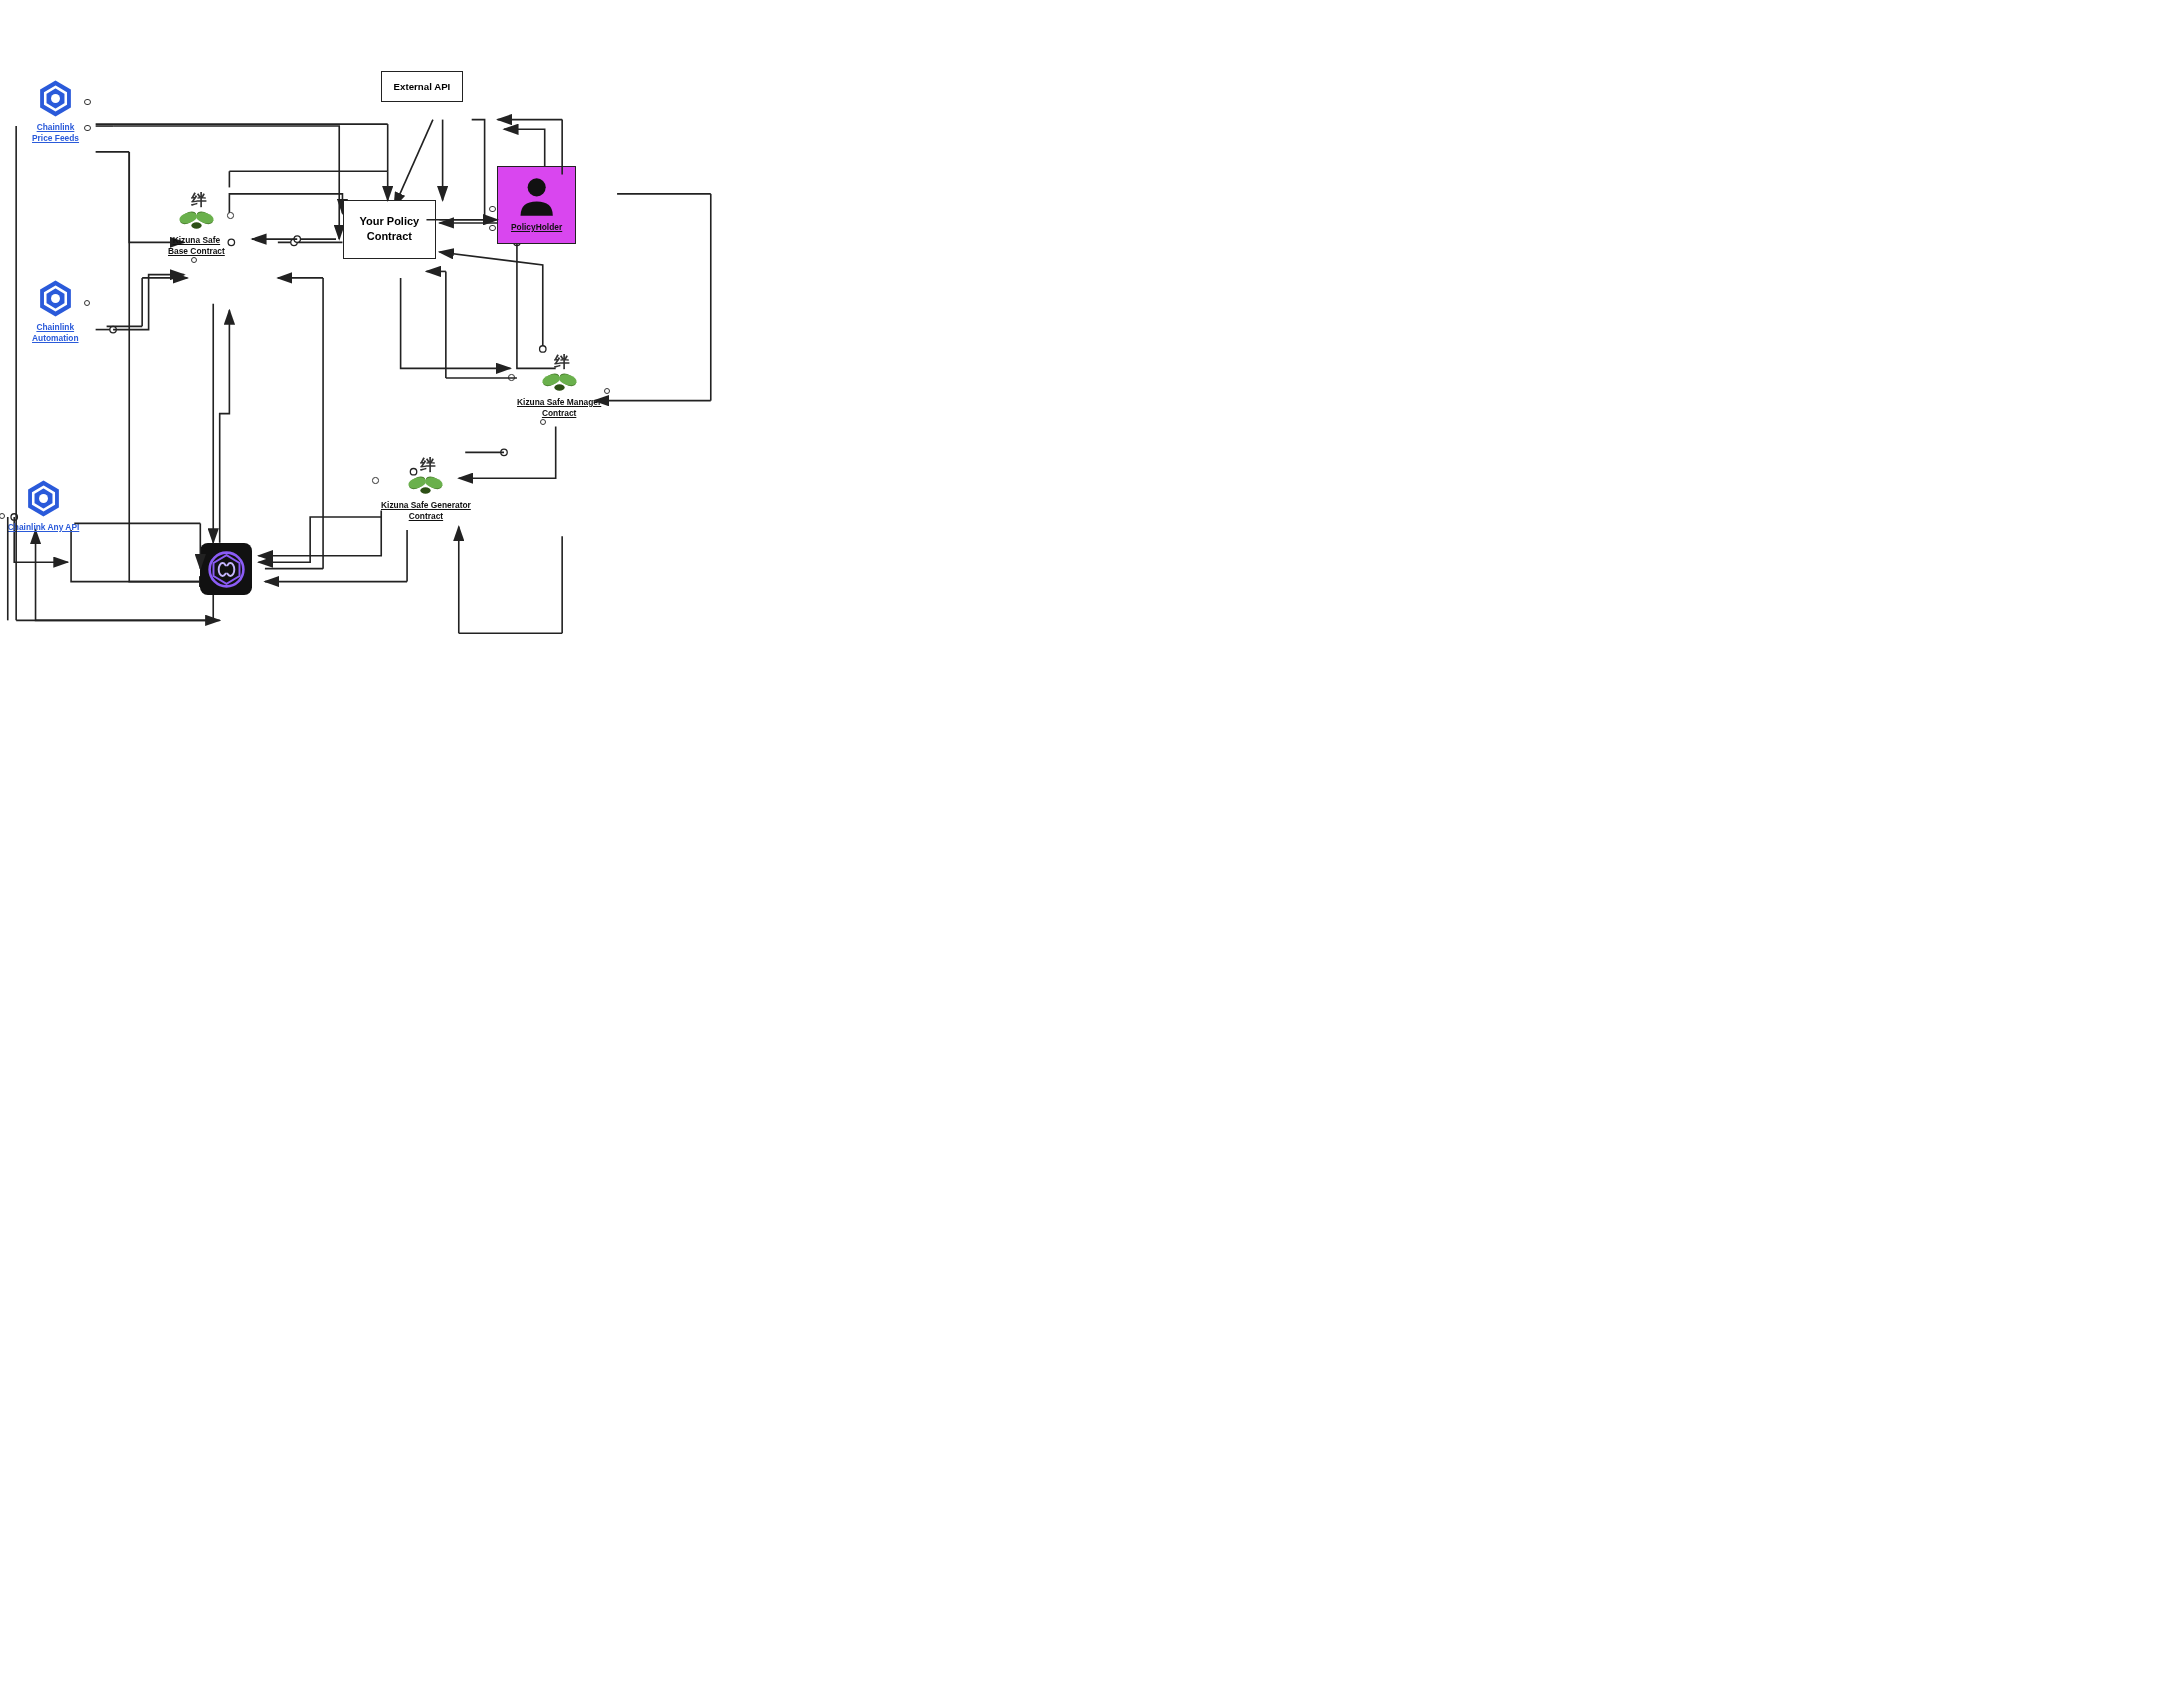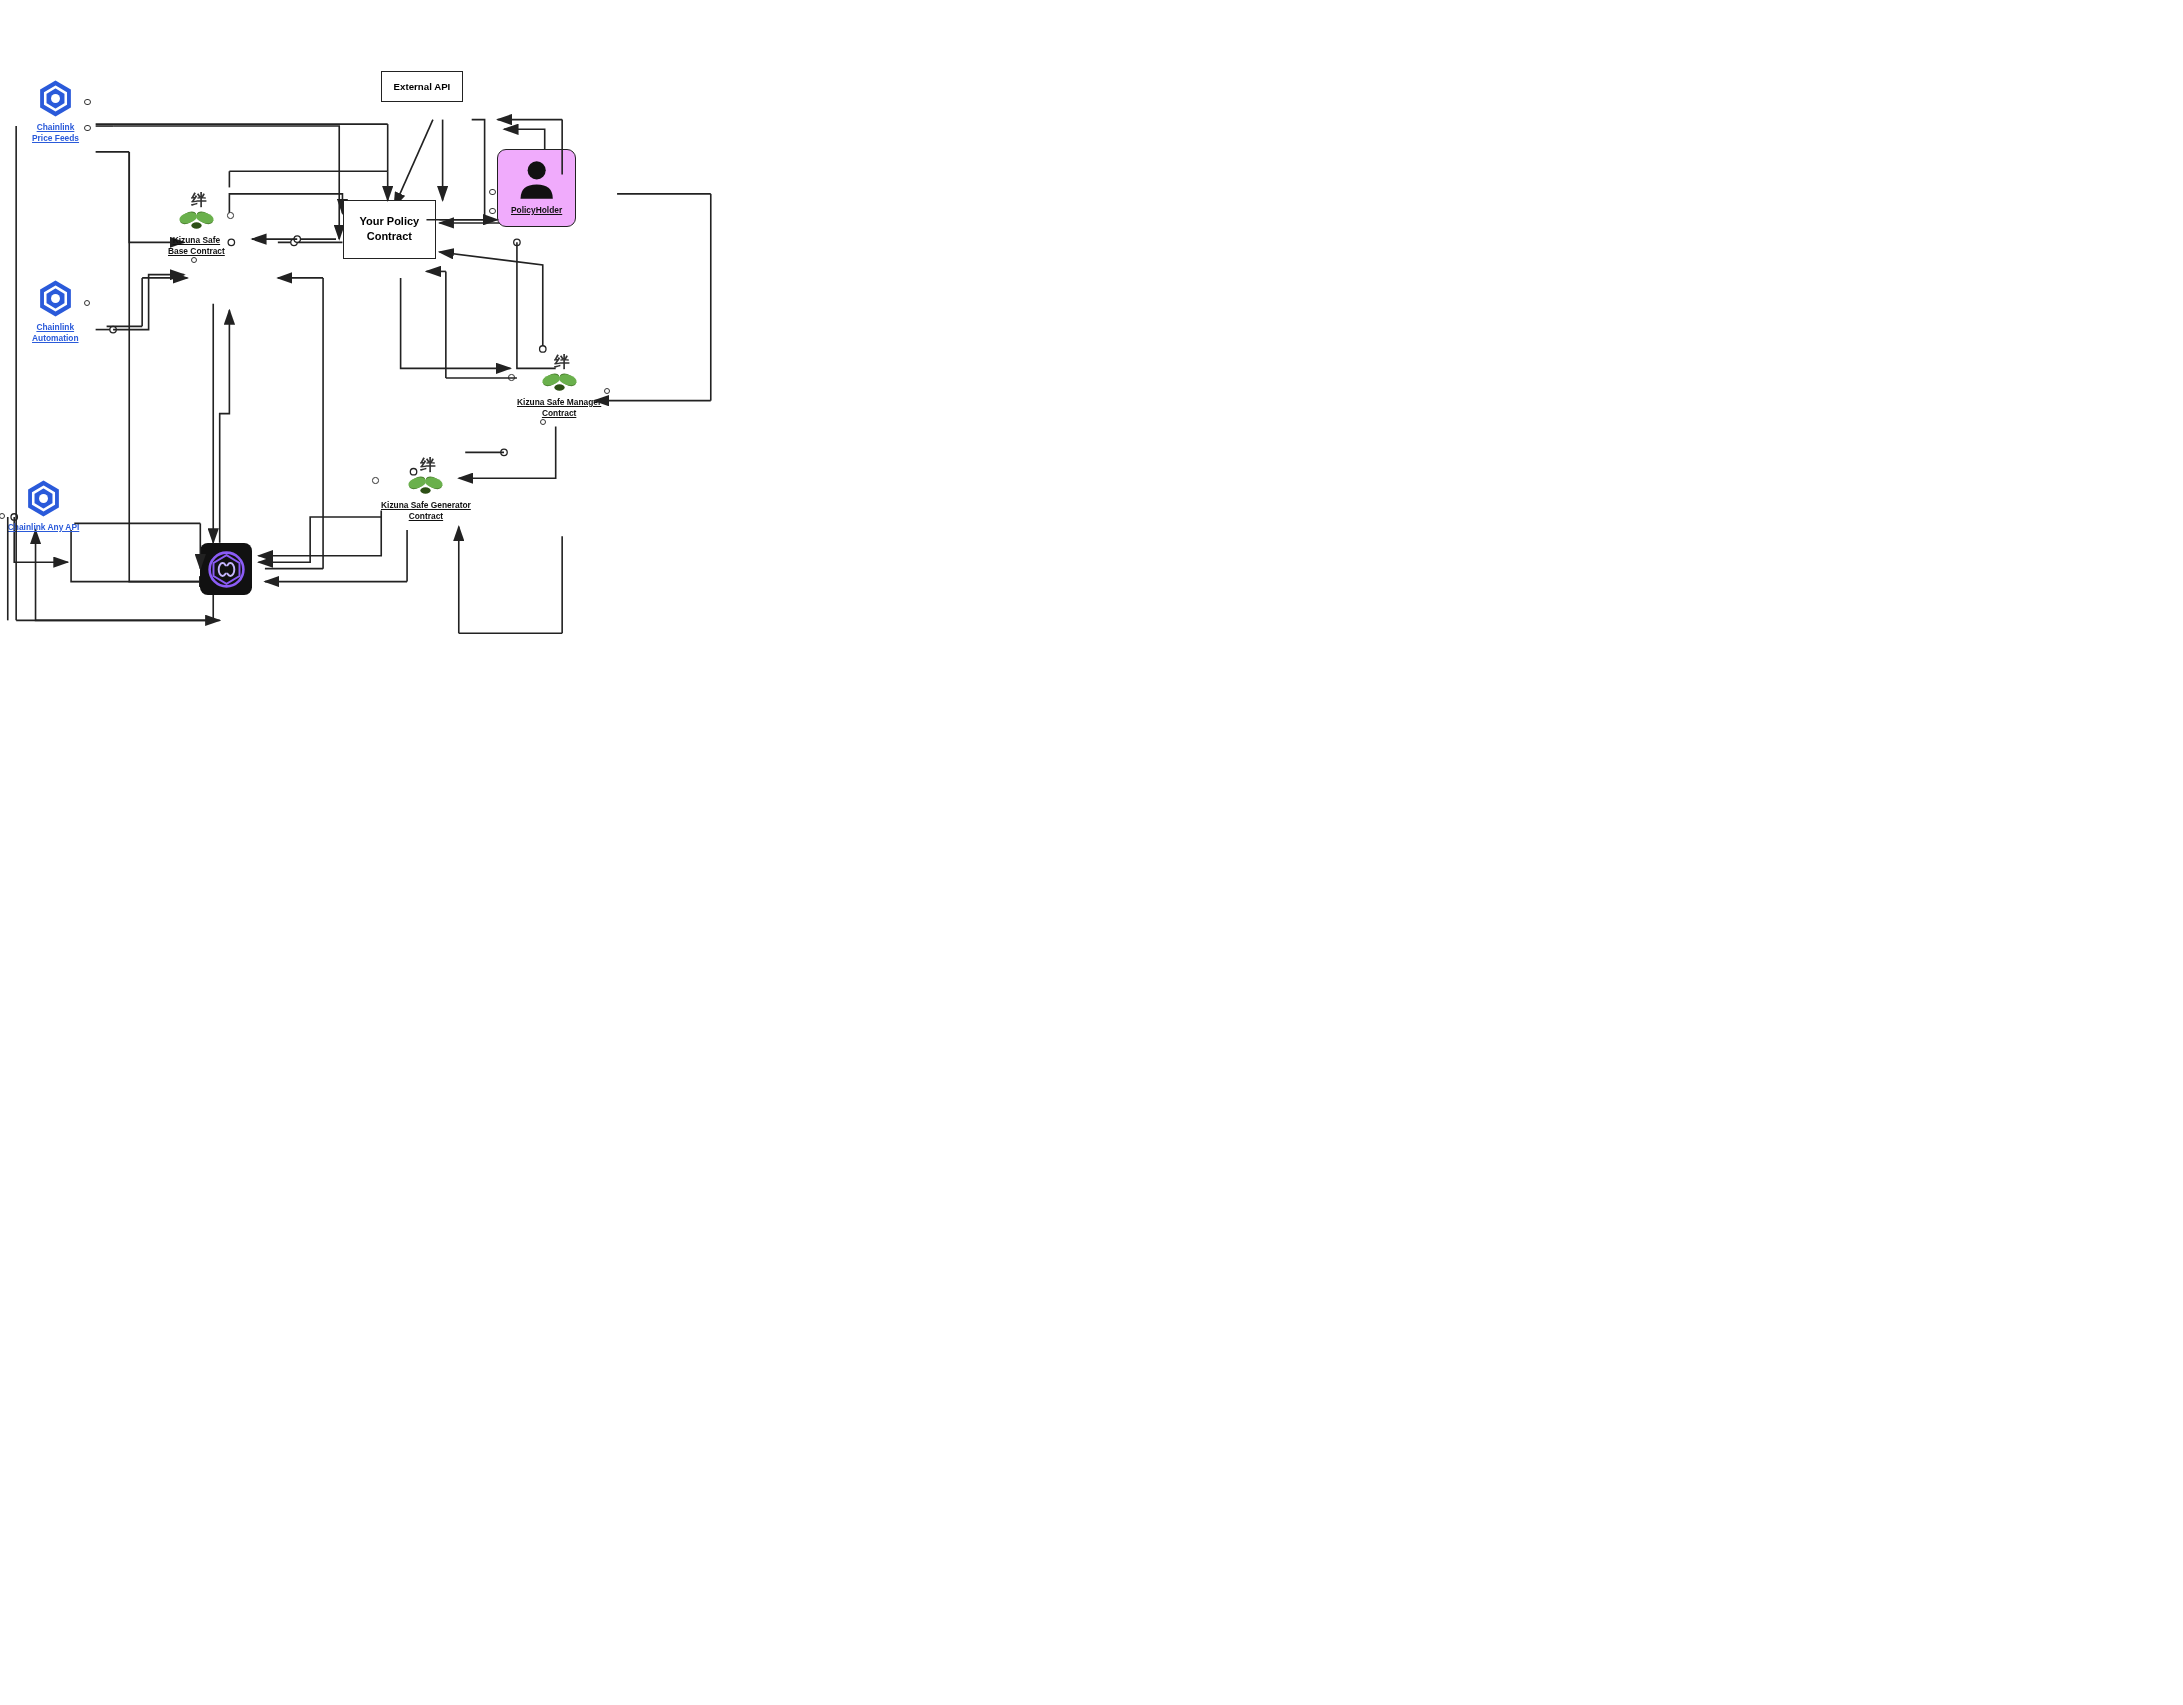--- a/index.html
+++ b/index.html
@@ -21,21 +21,20 @@
       top: 0; left: 0;
       width: 100%; height: 100%;
       pointer-events: none;
     }
     .node {
       position: absolute;
       display: flex;
       flex-direction: column;
       align-items: center;
       text-align: center;
-      border-radius: 9px;
     }
     .node-label {
       font-size: 8.4px;
       font-weight: 600;
       color: #111;
       margin-top: 2.6px;
       line-height: 1.3;
       text-decoration: underline;
     }
     .box {
@@ -179,21 +178,21 @@
 Any API</div>
     <div style="position:absolute; left:-9px; top:32px;"><span class="dot"></span></div>
   </div>
 
   <div class="node" style="left:381px; top:71px;">
     <div class="box">
       <span>External API</span>
     </div>
   </div>
 
-  <div class="node" style="left:497px; top:149px; border: 1.3px solid #222; padding: 10.3px 13px; background:#f0abfc;">
+  <div class="node" style="left:497px; top:166px; border: 1.3px solid #222; padding: 10.3px 13px; background:#d946ef;">
 
     <svg width="36" height="42" viewBox="0 0 55 65">
       <circle cx="27" cy="16" r="14" fill="#111"></circle>
       <path d="M2,60 Q2,38 27,38 Q52,38 52,60 Z" fill="#111"></path>
     </svg>
     <div class="node-label">PolicyHolder</div>
     <div style="position:absolute; left:-9px; top:36px;"><span class="dot"></span></div>
     <div style="position:absolute; left:-9px; top:55px;"><span class="dot"></span></div>
   </div>
 

